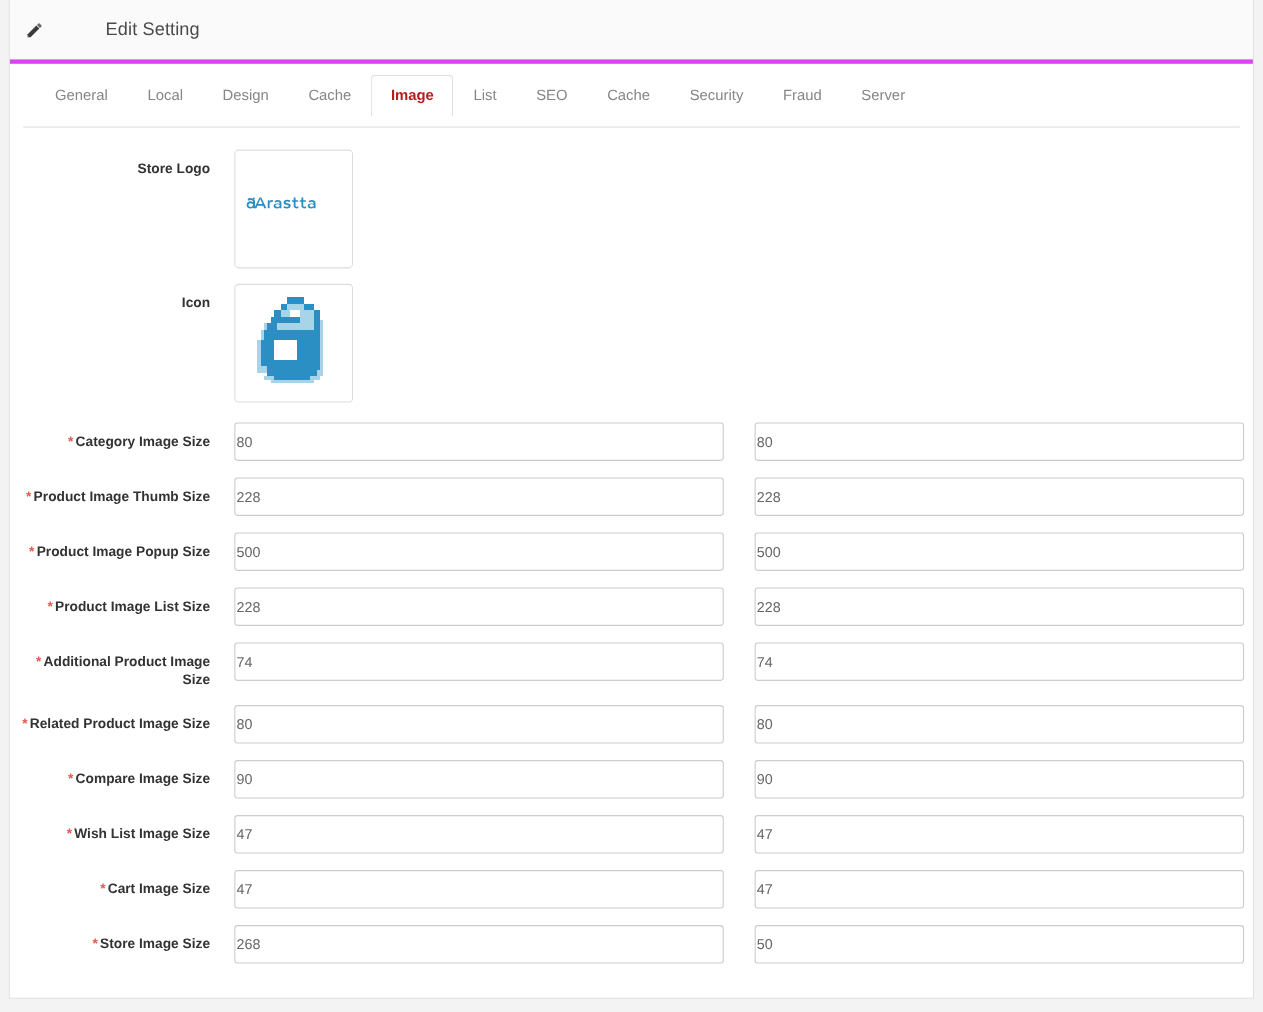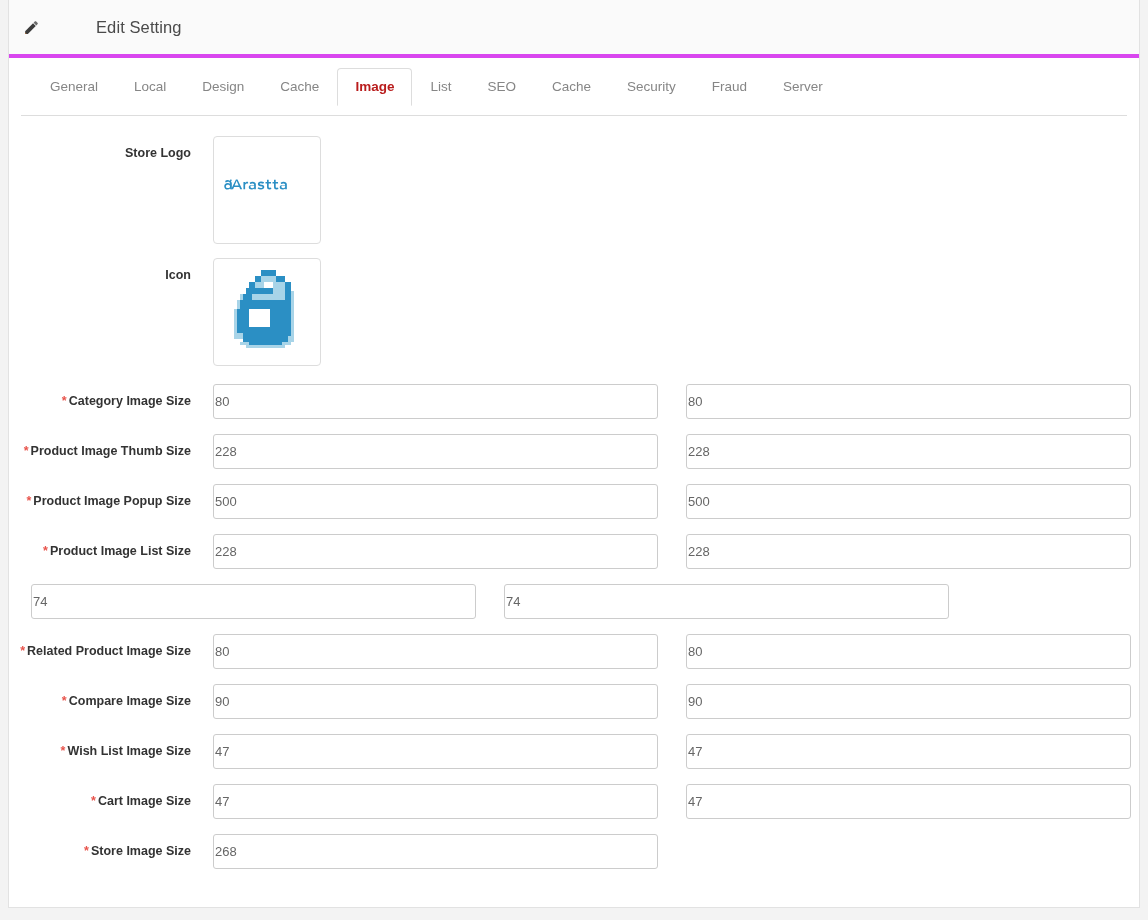--- a/index.html
+++ b/index.html
@@ -291,20 +291,21 @@
           </div>
         </div>
         <div class="form-row">
           <div class="col-label"><span class="req">*</span><span>Product Image List Size</span></div>
           <div class="col-fields">
             <div class="field-cell"><input type="text" class="txt" value="228" style=""></div>
             <div class="field-cell"><input type="text" class="txt" value="228" style=""></div>
           </div>
         </div>
         <div class="form-row">
+          <div class="col-label"><span class="req">*</span><span>Additional Product Image Size</span></div>
           <div class="col-fields">
             <div class="field-cell"><input type="text" class="txt" value="74" style=""></div>
             <div class="field-cell"><input type="text" class="txt" value="74" style=""></div>
           </div>
         </div>
         <div class="form-row">
           <div class="col-label"><span class="req">*</span><span>Related Product Image Size</span></div>
           <div class="col-fields">
             <div class="field-cell"><input type="text" class="txt" value="80" style=""></div>
             <div class="field-cell"><input type="text" class="txt" value="80" style=""></div>
@@ -328,18 +329,19 @@
           <div class="col-label"><span class="req">*</span><span>Cart Image Size</span></div>
           <div class="col-fields">
             <div class="field-cell"><input type="text" class="txt" value="47" style=""></div>
             <div class="field-cell"><input type="text" class="txt" value="47" style=""></div>
           </div>
         </div>
         <div class="form-row">
           <div class="col-label"><span class="req">*</span><span>Store Image Size</span></div>
           <div class="col-fields">
             <div class="field-cell"><input type="text" class="txt" value="268" style=""></div>
+            <div class="field-cell"><input type="text" class="txt" value="50" style=""></div>
           </div>
         </div>
       </div>
 
   </div>
 </div>
 
 </body></html>

